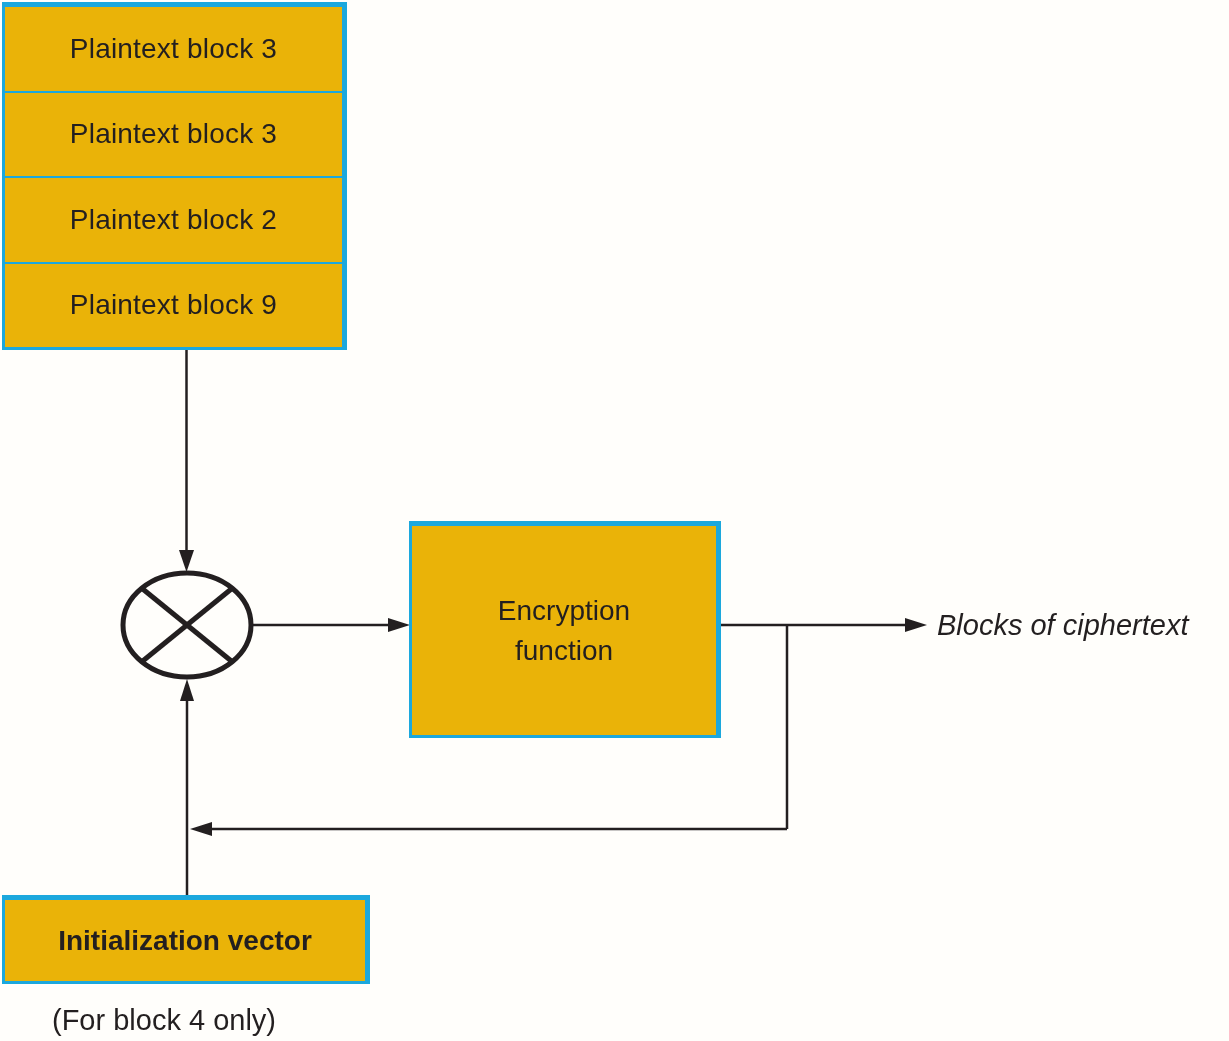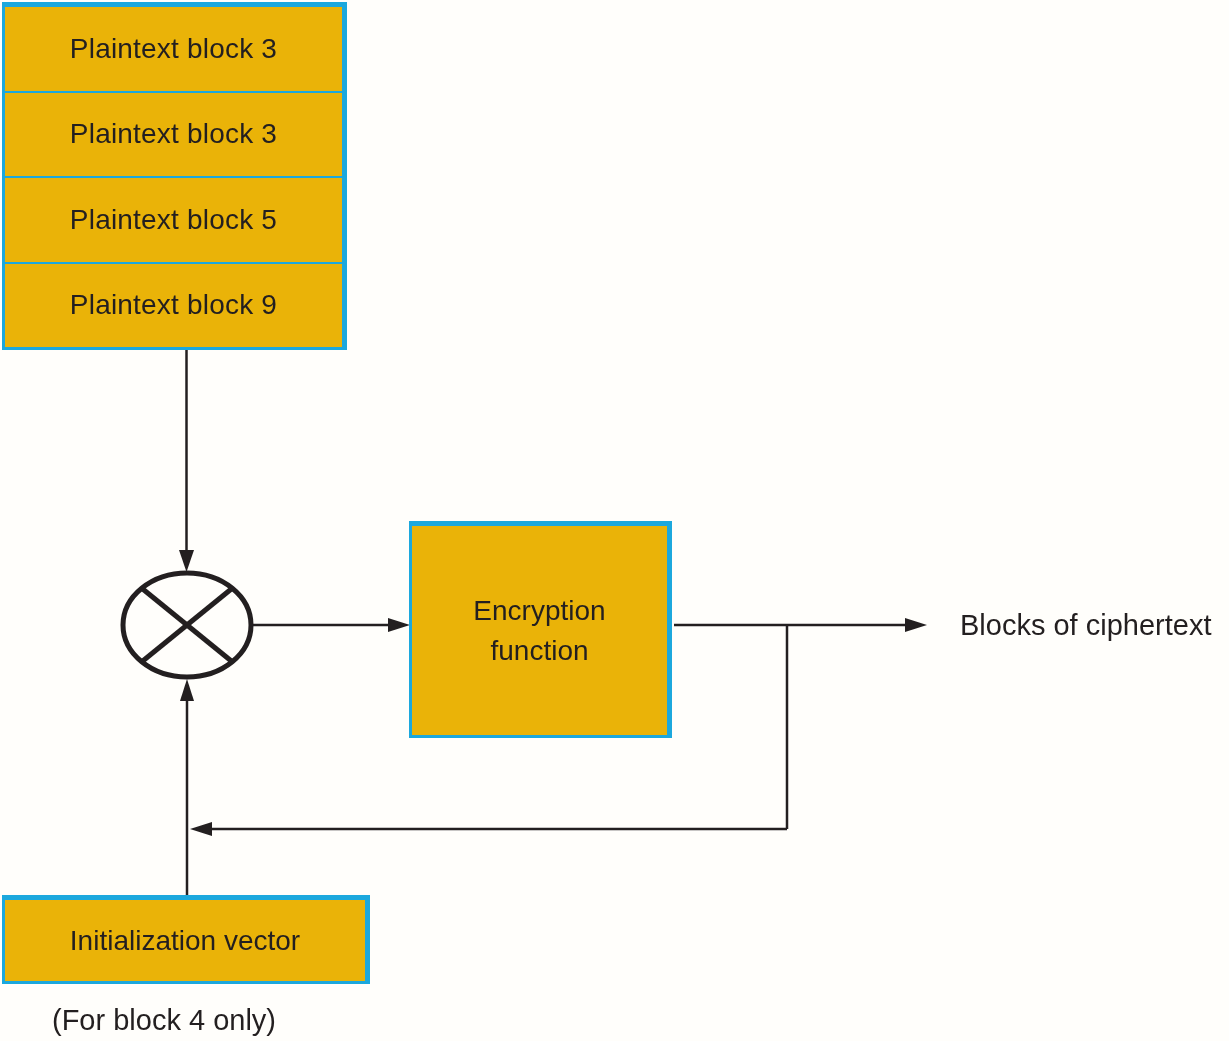--- a/index.html
+++ b/index.html
@@ -45,44 +45,45 @@
     align-items: center;
     justify-content: center;
     font-size: 28px;
     letter-spacing: 0.2px;
   }
   .stack .row:not(:last-child) {
     border-bottom: 2px solid #1ca8dd;
   }
   .encbox {
     left: 409px; top: 521px;
-    width: 263px; height: 217px;
+    width: 312px; height: 217px;
     display: flex;
     flex-direction: column;
     align-items: center;
     justify-content: center;
     font-size: 28px;
     line-height: 40px;
     text-align: center;
   }
   .ivbox {
     left: 2px; top: 895px;
     width: 368px; height: 89px;
     display: flex;
     align-items: center;
     justify-content: center;
     font-size: 28px;
+    font-weight: bold;
   }
   .floating-label {
     position: absolute;
     font-size: 29px;
     white-space: nowrap;
   }
   #output-label {
-    left: 960px; top: 609px;
+    left: 937px; top: 609px; font-style: italic;
   }
   #iv-note {
     left: 52px; top: 1004px;
   }
 </style>
 </head>
 <body>
 
 <div id="canvas">
 
@@ -117,21 +118,21 @@
 
     <g>
       <line x1="187" y1="896" x2="187" y2="701"></line>
       <polygon points="187,679 180,701 194,701" fill="#231f20" stroke="none"></polygon>
     </g>
   </svg>
 
   <div class="cyanbox stack">
     <div class="row">Plaintext block 3</div>
     <div class="row">Plaintext block 3</div>
-    <div class="row">Plaintext block 5</div>
+    <div class="row">Plaintext block 2</div>
     <div class="row">Plaintext block 9</div>
   </div>
 
   <div class="cyanbox encbox">
     <div>Encryption</div>
     <div>function</div>
   </div>
 
   <div class="floating-label" id="output-label">Blocks of ciphertext</div>
 

